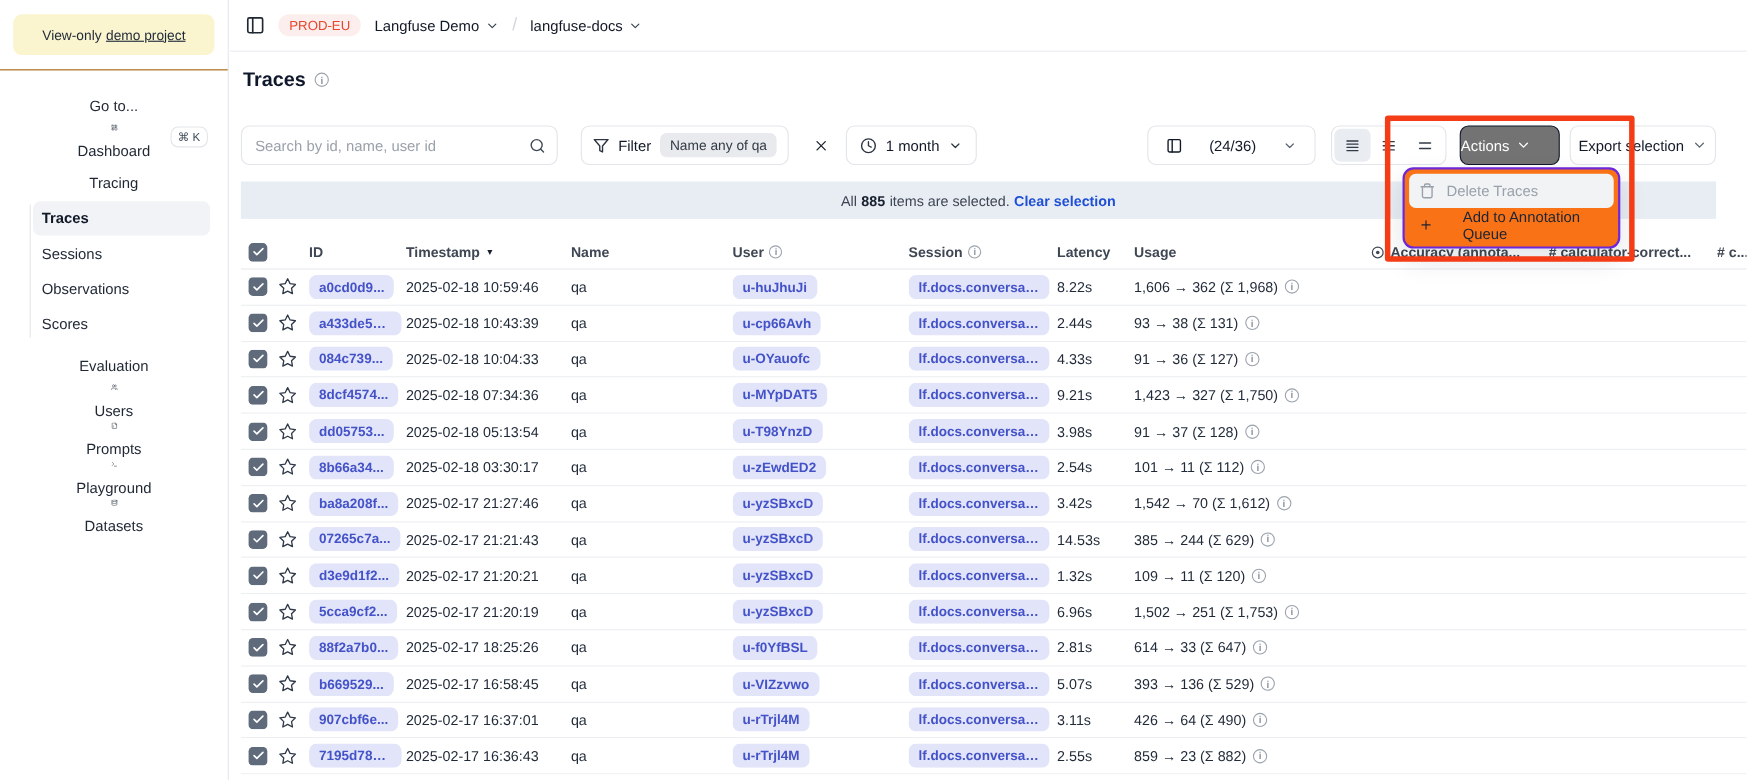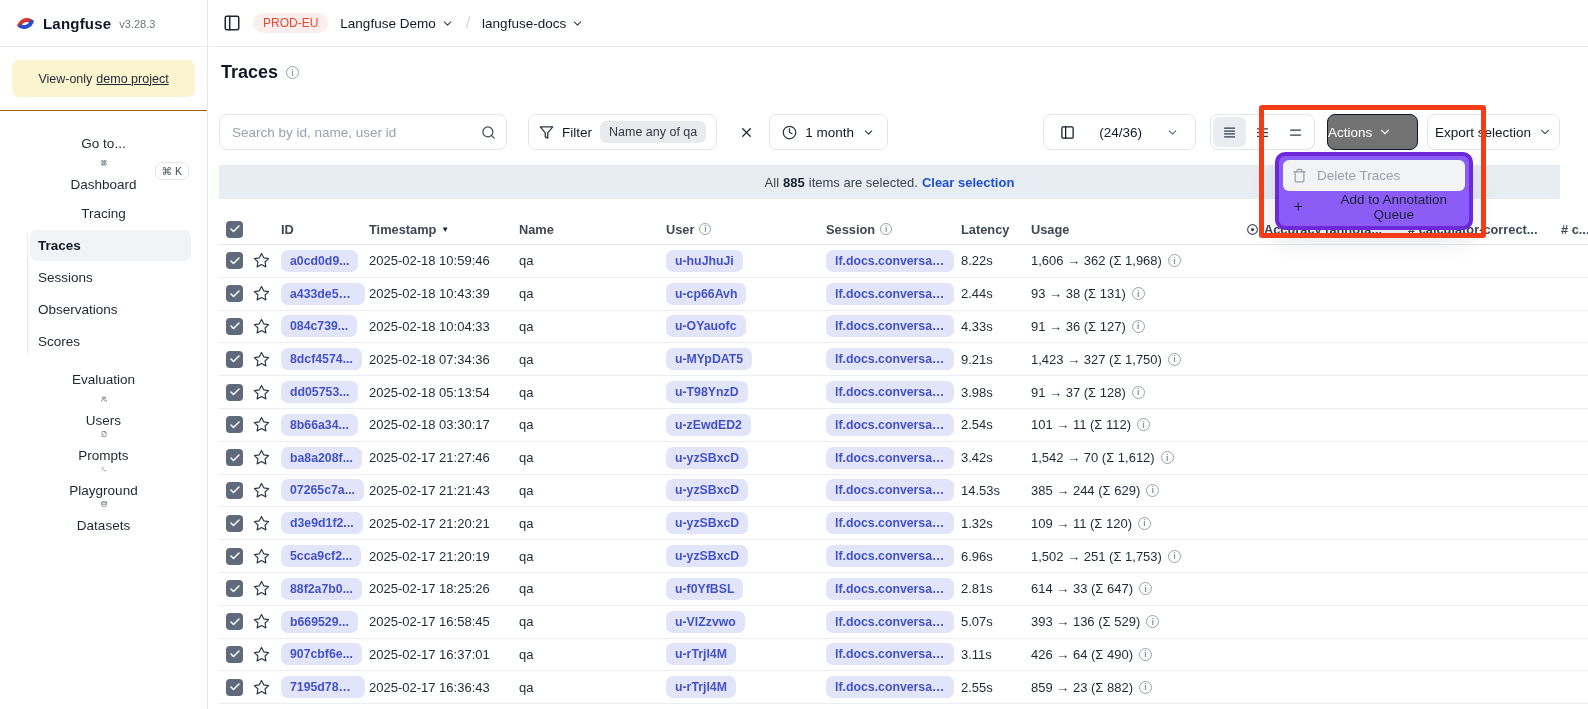--- a/index.html
+++ b/index.html
@@ -79,42 +79,34 @@
   .cell { overflow:hidden; white-space:nowrap; display:flex; align-items:center; }
   .cell.txt { font-size:13px; color:#1f2937; }
   .c-check { padding-left:7px; }
   .checkbox { width:17px; height:17px; border-radius:4px; background:#5f6b7b; display:flex; align-items:center; justify-content:center; cursor:pointer; flex:none; }
   .star { color:#2f3948; cursor:pointer; }
   .badge { background:#e2e4fa; color:#4352c7; font-weight:700; font-size:12.3px; padding:4px 9px; border-radius:7px; max-width:95%; overflow:hidden; text-overflow:ellipsis; white-space:nowrap; cursor:pointer; }
   .usage { gap:6px; }
   .usage .info-i { color:#8c94a0; }
 
   
-  .popover { position:absolute; left:1275px; top:152px; width:198px; background:#8b5cf6; border:4px solid #6d28d9; border-radius:10px; padding:4px; box-shadow:0 10px 24px rgba(15,23,42,.12); z-index:40;text-align:center; }
+  .popover { position:absolute; left:1275px; top:152px; width:198px; background:#f97316; border:2px solid #6d28d9; border-radius:10px; padding:4px; box-shadow:0 10px 24px rgba(15,23,42,.12); z-index:40; }
   .menu-item { height:31px; border-radius:6px; display:flex; align-items:center; gap:10px; padding:0 9px; font-size:13.5px; cursor:pointer; }
   .menu-item.disabled { background:#f1f3f5; color:#99a1ac; }
   .menu-item.normal { color:#1b2433;gap:27px; }
 
   
   .red-box { position:absolute; left:1259px; top:105px; width:227px; height:133px; border:5px solid #f43d16; border-radius:3px; z-index:60; pointer-events:none; }
 </style>
 </head>
 <body>
 
 <div class="app">
 
   <aside class="sidebar">
-    <div class="logo-row">
-      <svg class="ic" width="19" height="19" viewBox="0 0 24 24">
-        <path d="M4 14.5c2-5.5 8-8.5 14-6" stroke="#d3342e" stroke-width="5"></path>
-        <path d="M20 9.5c-2 5.5-8 8.5-14 6" stroke="#2b4bcf" stroke-width="5"></path>
-      </svg>
-      <span class="logo-name">Langfuse</span>
-      <span class="logo-ver">v3.28.3</span>
-    </div>
 
     <div class="viewonly-wrap">
       <div class="viewonly">
         <span>View-only</span>
         <u>demo project</u>
       </div>
     </div>
 
     <nav class="nav">
       <div class="nav-item">

